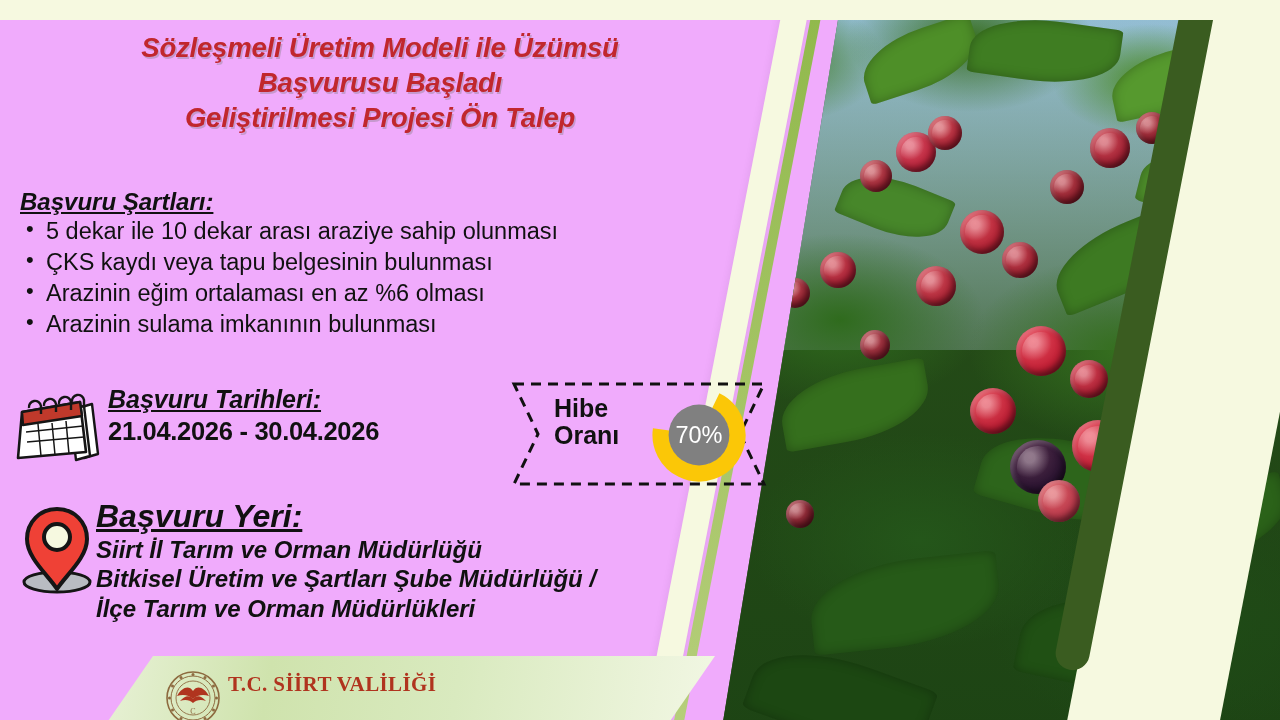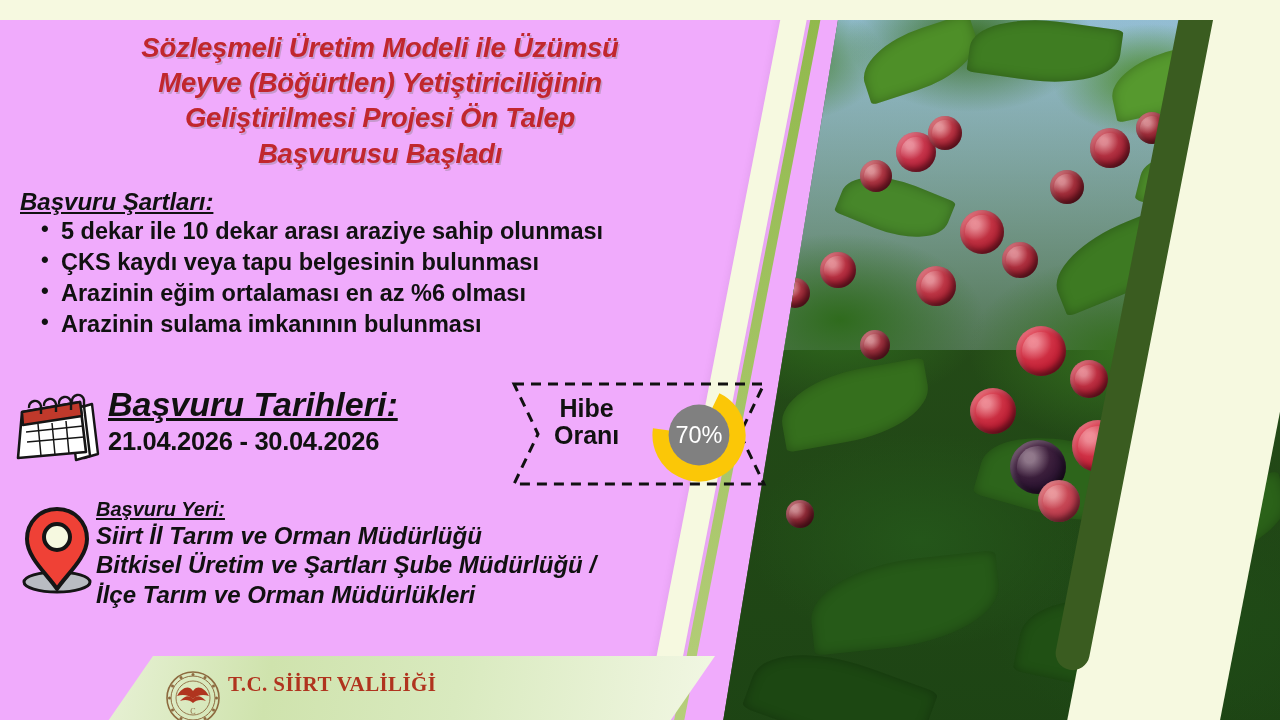--- a/index.html
+++ b/index.html
@@ -68,43 +68,43 @@
     text-shadow:1.5px 1.5px 0 rgba(120,120,120,.35);
   }
 
   .sec-head{
     font-weight:bold;font-style:italic;color:#111;text-decoration:underline;
     text-underline-offset:2px;
   }
 
   .cond-head{position:absolute;left:20px;top:168px;font-size:24px;text-decoration:underline;}
 
-  ul.conds{position:absolute;left:35px;top:196px;width:718px;margin:0;padding:0 0 0 26px;
-    list-style:none;color:#111;font-weight:bold;font-size:23.5px;line-height:1.28;}
+  ul.conds{position:absolute;left:20px;top:196px;width:718px;margin:0;padding:0 0 0 26px;
+    list-style:none;color:#111;font-weight:normal;font-size:23.5px;line-height:1.28;}
   ul.conds li{position:relative;margin-bottom:1px;}
   ul.conds li::before{content:"•";position:absolute;left:-20px;top:-1px;font-size:22px;}
   li.justify{text-align:justify;}
   li.justify > span{display:inline-block;width:100%;}
 
   
   .dates-block{position:absolute;left:108px;top:365px;}
-  .dates-head{font-size:34px;}
+  .dates-head{font-size:25px;}
   .dates-val{font-weight:bold;color:#111;font-size:25.5px;margin-top:3px;letter-spacing:-.3px;}
 
   .cal-icon{position:absolute;left:14px;top:368px;width:88px;height:78px;}
 
   
   .hibe-banner{position:absolute;left:508px;top:358px;width:262px;height:112px;}
   .hibe-label{position:absolute;left:46px;top:17px;font-weight:bold;color:#111;
-    font-size:25px;line-height:1.08;text-align:center;}
+    font-size:25px;line-height:1.08;}
   .donut{position:absolute;left:142px;top:8px;width:98px;height:98px;}
 
   
   .place-block{position:absolute;left:96px;top:478px;}
-  .place-head{font-size:20px;}
+  .place-head{font-size:32px;}
   .place-line{font-weight:bold;font-style:italic;color:#111;font-size:24px;line-height:1.22;}
   .pin-icon{position:absolute;left:18px;top:483px;width:78px;height:92px;}
 
   
   .footer{
     position:absolute;left:95px;top:636px;width:620px;height:84px;
     background:linear-gradient(100deg,#e9f2d8 0%,#cfe3ad 28%,#d9eabf 58%,#f2f7e4 100%);
     -webkit-clip-path:polygon(58px 0,620px 0,562px 84px,0 84px);
     clip-path:polygon(58px 0,620px 0,562px 84px,0 84px);
   }
@@ -167,23 +167,22 @@
 
   <div class="stripe-light"></div>
   <div class="stripe-green"></div>
   <div class="stripe-right-cream"></div>
   <div class="stripe-right-dark"></div>
 
   <div class="content">
 
     <div class="title">
       <div>Sözleşmeli Üretim Modeli ile Üzümsü</div>
-      <div>Meyve (Böğürtlen) Yetiştiriciliğinin</div>
+      <div>Başvurusu Başladı</div>
       <div>Geliştirilmesi Projesi Ön Talep</div>
-      <div>Başvurusu Başladı</div>
     </div>
 
     <div class="sec-head cond-head">Başvuru Şartları:</div>
     <ul class="conds">
       <li class="justify"><span>5 dekar ile 10 dekar arası araziye sahip olunması</span></li>
       <li><span>ÇKS kaydı veya tapu belgesinin bulunması</span></li>
       <li><span>Arazinin eğim ortalaması en az %6 olması</span></li>
       <li><span>Arazinin sulama imkanının bulunması</span></li>
     </ul>
 

